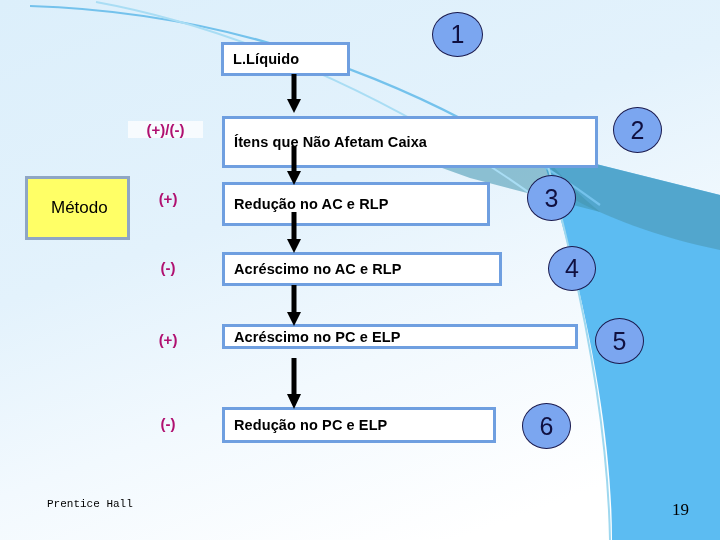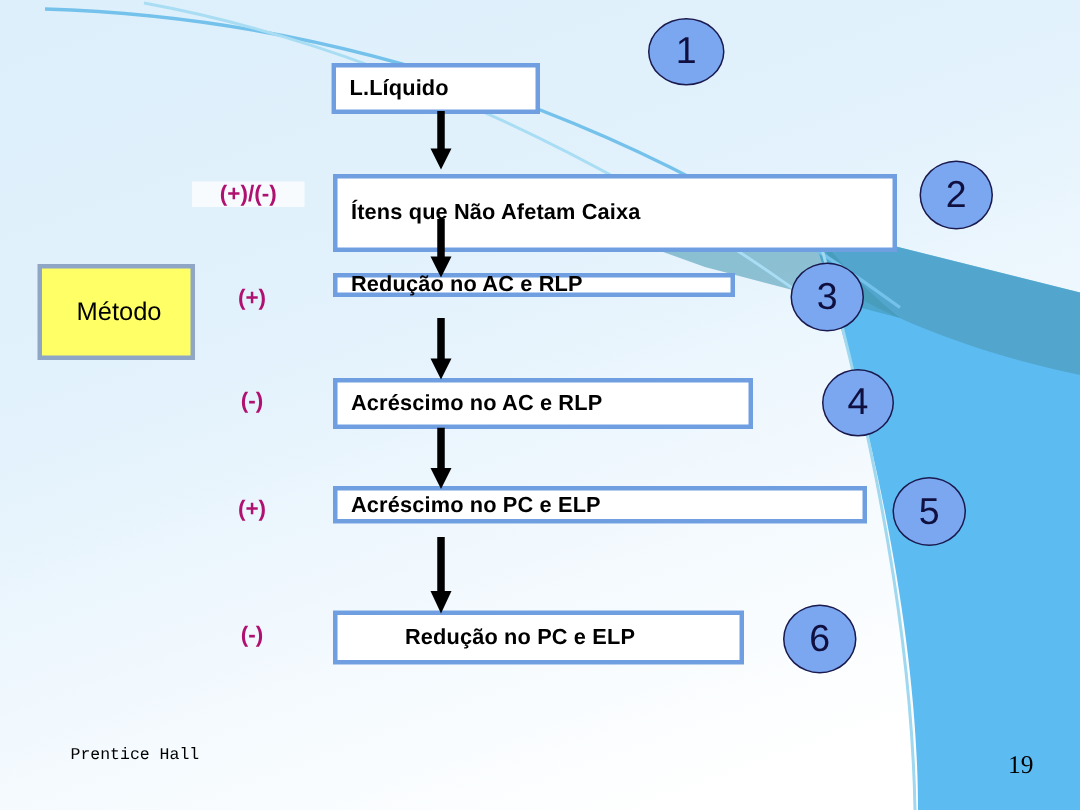--- a/index.html
+++ b/index.html
@@ -88,41 +88,41 @@
     <path d="M 540 150 L 720 195 L 720 250 C 660 238 600 215 568 196 Z" fill="#4f9fc0" opacity="0.75"></path>
 
     <path d="M 392 150 L 540 150 C 560 176 580 196 600 212 L 470 178 Z" fill="#3f93ae" opacity="0.55"></path>
 
     <path d="M 30 6 C 230 12 430 80 600 205" fill="none" stroke="#74c2ec" stroke-width="2.2"></path>
     <path d="M 96 2 C 250 30 420 110 560 215" fill="none" stroke="#a9ddf4" stroke-width="2"></path>
 
     <path d="M 545 155 C 585 300 608 430 610 540" fill="none" stroke="#9fd8ef" stroke-width="2"></path>
   </svg>
 
-  <div class="box" style="left:221px;top:42px;width:139px;height:34px;">
+  <div class="box" style="left:221px;top:42px;width:129px;height:34px;">
     <span>L.Líquido</span>
   </div>
 
   <div class="box" style="left:222px;top:116px;width:376px;height:52px;">
     <span>Ítens que Não Afetam Caixa</span>
   </div>
 
-  <div class="box" style="left:222px;top:182px;width:268px;height:16px;">
+  <div class="box" style="left:222px;top:182px;width:268px;height:44px;">
     <span>Redução no AC e RLP</span>
   </div>
 
   <div class="box" style="left:222px;top:252px;width:280px;height:34px;">
     <span>Acréscimo no AC e RLP</span>
   </div>
 
   <div class="box" style="left:222px;top:324px;width:356px;height:25px;">
     <span>Acréscimo no PC e ELP</span>
   </div>
 
-  <div class="box" style="left:222px;top:407px;width:274px;height:36px;padding-left:36px;">
+  <div class="box" style="left:222px;top:407px;width:274px;height:36px;">
     <span>Redução no PC e ELP</span>
   </div>
 
   <svg class="arrow" style="left:286px;top:74px;width:16px;height:40px;" viewBox="0 0 16 40">
     <line x1="8" y1="0" x2="8" y2="27" stroke="#000" stroke-width="5"></line>
     <polygon points="1,25 15,25 8,39" fill="#000"></polygon>
   </svg>
   <svg class="arrow" style="left:286px;top:146px;width:16px;height:40px;" viewBox="0 0 16 40">
     <line x1="8" y1="0" x2="8" y2="27" stroke="#000" stroke-width="5"></line>
     <polygon points="1,25 15,25 8,39" fill="#000"></polygon>

